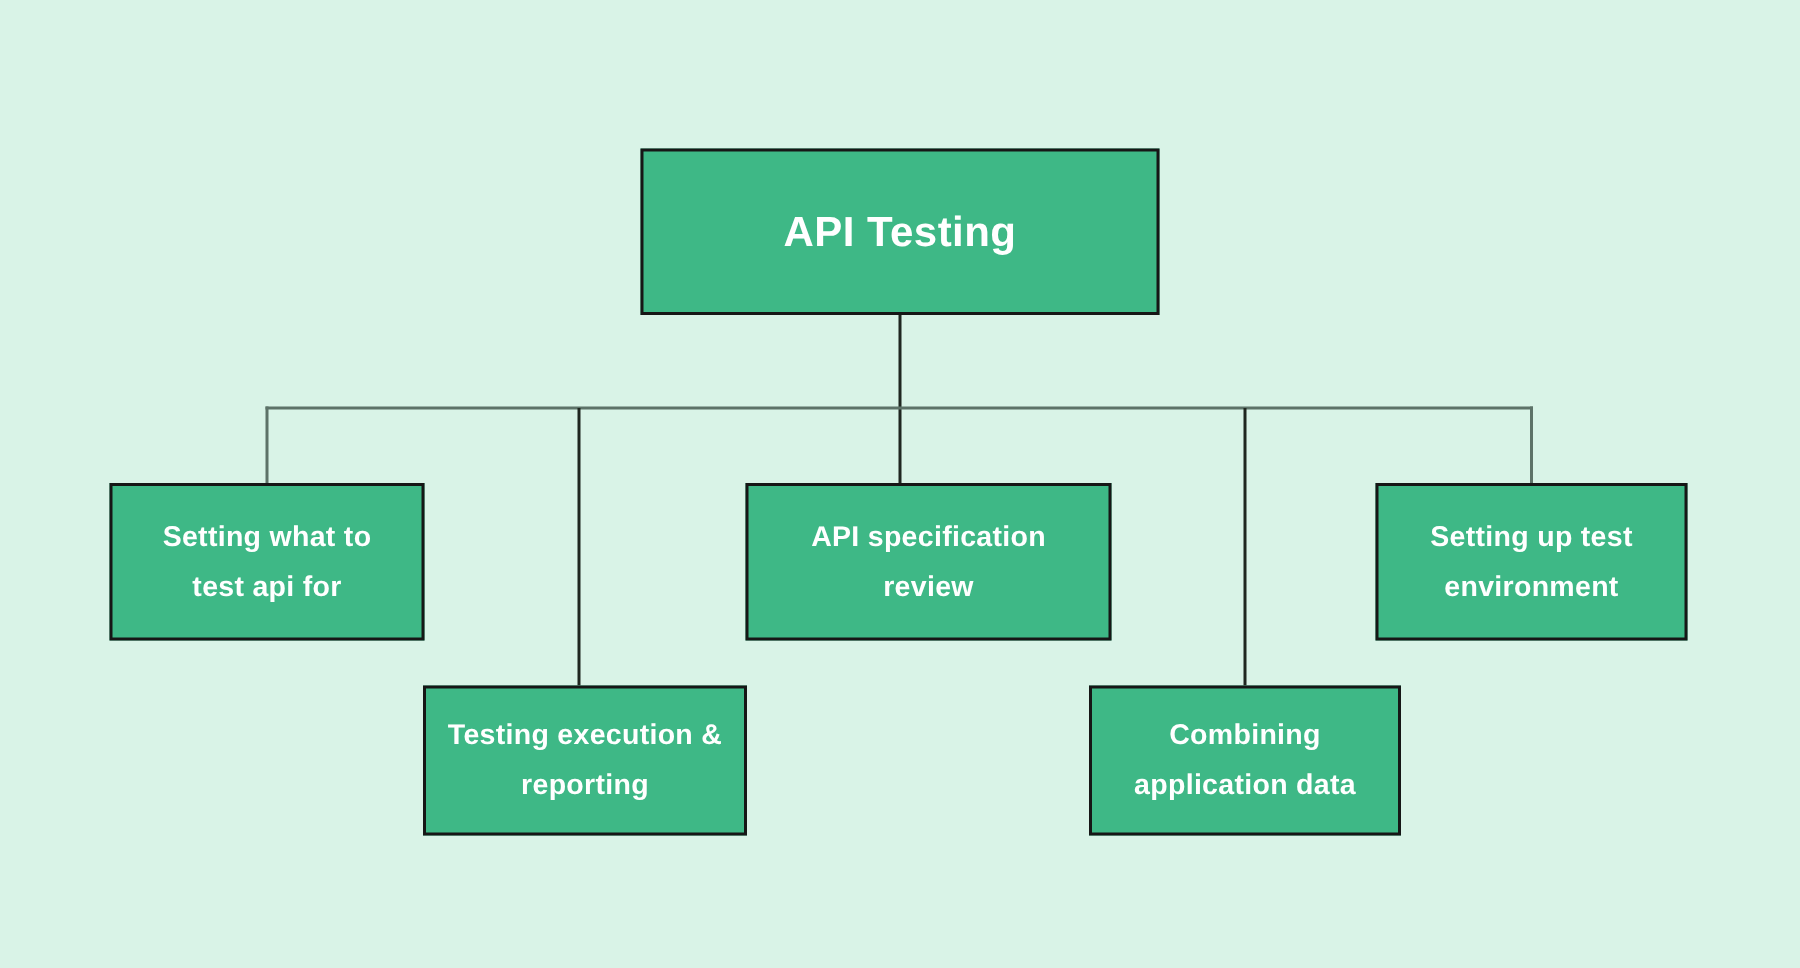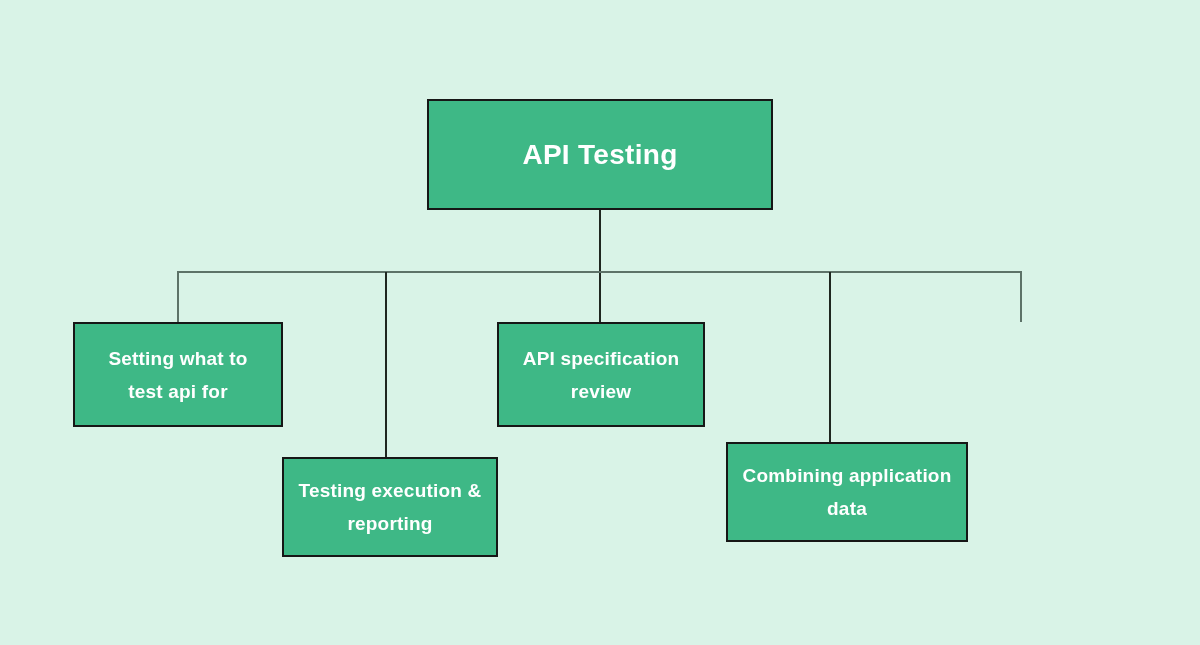--- a/index.html
+++ b/index.html
@@ -66,26 +66,29 @@
   <div class="connector gray" style="left:1020px;top:271px;width:2px;height:51px;"></div>
 
   <div class="node root" style="left:427px;top:99px;width:346px;height:111px;">
     <span class="node-label">API Testing</span>
   </div>
 
   <div class="node" style="left:73px;top:322px;width:210px;height:105px;">
     <span class="node-label">Setting what to test api for</span>
   </div>
 
-  <div class="node" style="left:497px;top:322px;width:208px;height:105px;">
+  <div class="node" style="left:497px;top:322px;width:244px;height:105px;">
     <span class="node-label">API specification review</span>
   </div>
 
+  <div class="node" style="left:917px;top:322px;width:208px;height:105px;">
+    <span class="node-label">Setting up test environment</span>
+  </div>
 
   <div class="node" style="left:282px;top:457px;width:216px;height:100px;">
     <span class="node-label">Testing execution &amp; reporting</span>
   </div>
 
-  <div class="node" style="left:726px;top:442px;width:242px;height:100px;">
+  <div class="node" style="left:726px;top:457px;width:208px;height:100px;">
     <span class="node-label">Combining application data</span>
   </div>
 
 </div>
 
 </body></html>

